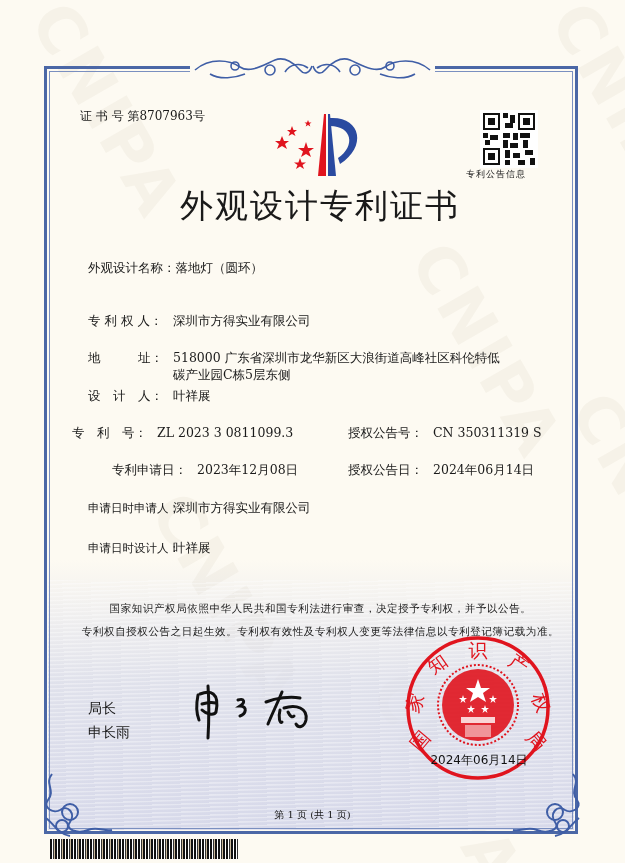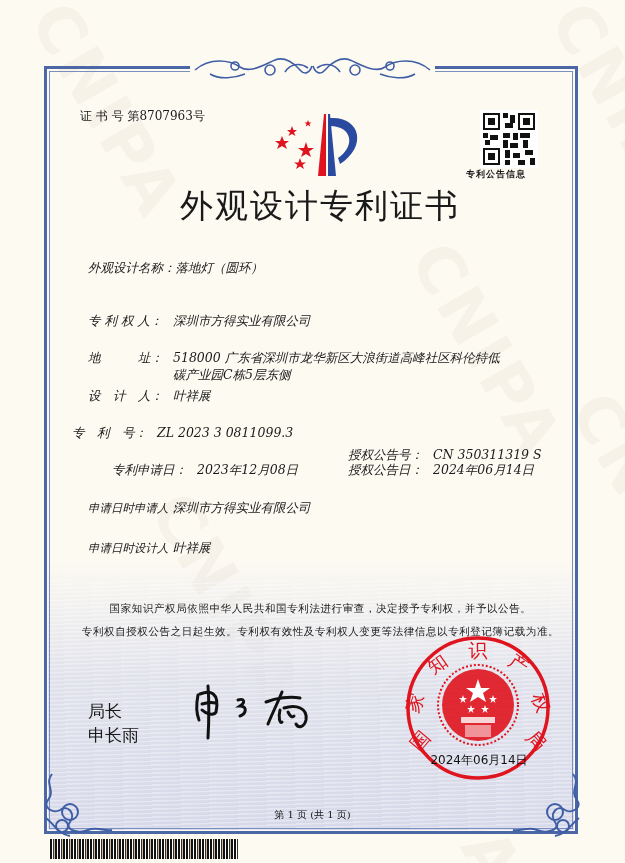--- a/index.html
+++ b/index.html
@@ -7,26 +7,26 @@
   .wm{position:absolute;font-family:"DejaVu Sans","Liberation Sans",sans-serif;font-weight:bold;font-size:64px;color:rgba(150,140,120,0.07);transform:rotate(60deg);transform-origin:left top;letter-spacing:4px;pointer-events:none;}
   .frame{position:absolute;left:44px;top:66px;width:534px;height:768px;border:3px solid #4b67a6;box-sizing:border-box;}
   .frame-inner{position:absolute;left:49px;top:71px;width:524px;height:758px;border:1px solid #7a8fc0;box-sizing:border-box;}
   .gradient{position:absolute;left:48px;top:560px;width:526px;height:270px;background:linear-gradient(180deg,rgba(220,222,235,0) 0%,rgba(214,217,233,0.75) 45%,#d7d9ea 100%);}
   .wave{position:absolute;left:48px;top:580px;width:526px;height:250px;background:repeating-linear-gradient(178deg,rgba(255,255,255,0.35) 0px,rgba(255,255,255,0.35) 1px,rgba(0,0,0,0) 2px,rgba(0,0,0,0) 4px);}
   .ornament-top{position:absolute;left:190px;top:52px;width:245px;height:30px;}
   .corner{position:absolute;width:75px;height:75px;}
   .cert-no{position:absolute;left:80px;top:108px;font-size:12px;}
   .logo{position:absolute;left:270px;top:106px;width:100px;height:72px;}
   .qr{position:absolute;left:480px;top:110px;width:52px;height:52px;background:#fff;padding:3px;}
-  .qr-label{position:absolute;left:466px;top:168px;font-size:9px;letter-spacing:1px;font-weight:bold;}
+  .qr-label{position:absolute;left:466px;top:168px;font-size:9px;letter-spacing:1px;}
   .title{position:absolute;left:0;width:552px;top:184px;text-align:center;font-size:33px;letter-spacing:2px;font-family:"DejaVu Serif",serif;padding-left:44px;}
-  .field{position:absolute;font-size:12.5px;white-space:nowrap;font-style:italic;}
+  .field{position:absolute;font-size:12.5px;white-space:nowrap;}
   .lbl{display:inline-block;}
   .notice{position:absolute;left:8px;width:625px;font-size:10.5px;text-align:center;letter-spacing:0.6px;}
-  .director{position:absolute;left:88px;font-size:17px;font-family:"DejaVu Sans","Liberation Sans",sans-serif;}
+  .director{position:absolute;left:88px;font-size:14px;font-family:"DejaVu Sans","Liberation Sans",sans-serif;}
   .signature{position:absolute;left:190px;top:680px;width:140px;height:60px;}
   .seal{position:absolute;left:403px;top:633px;width:150px;height:150px;}
   .seal-date{position:absolute;left:427px;top:752px;width:104px;text-align:center;font-family:"DejaVu Sans","Liberation Sans",sans-serif;font-size:12px;color:#111;}
   .page-no{position:absolute;left:0;width:625px;top:808px;text-align:center;font-size:10px;}
   .barcode{position:absolute;left:50px;top:839px;width:188px;height:20px;background:repeating-linear-gradient(90deg,#111 0px,#111 2px,#fff 2px,#fff 3px,#333 3px,#333 4px,#c9b89a 4px,#c9b89a 5px,#111 5px,#111 7px,#fff 7px,#fff 8px);}
 </style>
 </head>
 <body>
 
 <div class="wm" style="left:80px;top:-10px;">CNIPA</div>
@@ -137,21 +137,21 @@
 <div class="field" style="left:173px;top:367px;">
   <span>碳产业园C栋5层东侧</span>
 </div>
 <div class="field" style="left:88px;top:388px;">
   <span class="lbl" style="width:85px;">设　计　人：</span><span>叶祥展</span>
 </div>
 <div class="field" style="left:72px;top:425px;">
   <span class="lbl" style="width:85px;">专　利　号：</span><span>ZL 2023 3 0811099.3</span>
 </div>
 <div class="field" style="left:348px;top:425px;">
-  <span class="lbl" style="width:85px;margin-top:22px;">授权公告号：</span><span>CN 350311319 S</span>
+  <span class="lbl" style="width:85px;">授权公告号：</span><span>CN 350311319 S</span>
 </div>
 <div class="field" style="left:88px;top:462px;">
   <span class="lbl" style="width:85px;margin-left:24px;">专利申请日：</span><span>2023年12月08日</span>
 </div>
 <div class="field" style="left:348px;top:462px;">
   <span class="lbl" style="width:85px;">授权公告日：</span><span>2024年06月14日</span>
 </div>
 <div class="field" style="left:88px;top:500px;font-family:'DejaVu Sans','Liberation Sans',sans-serif;font-size:11.5px;">
   <span class="lbl" style="width:85px;">申请日时申请人：</span><span style="font-family:'DejaVu Serif',serif;font-size:12.5px;">深圳市方得实业有限公司</span>
 </div>

